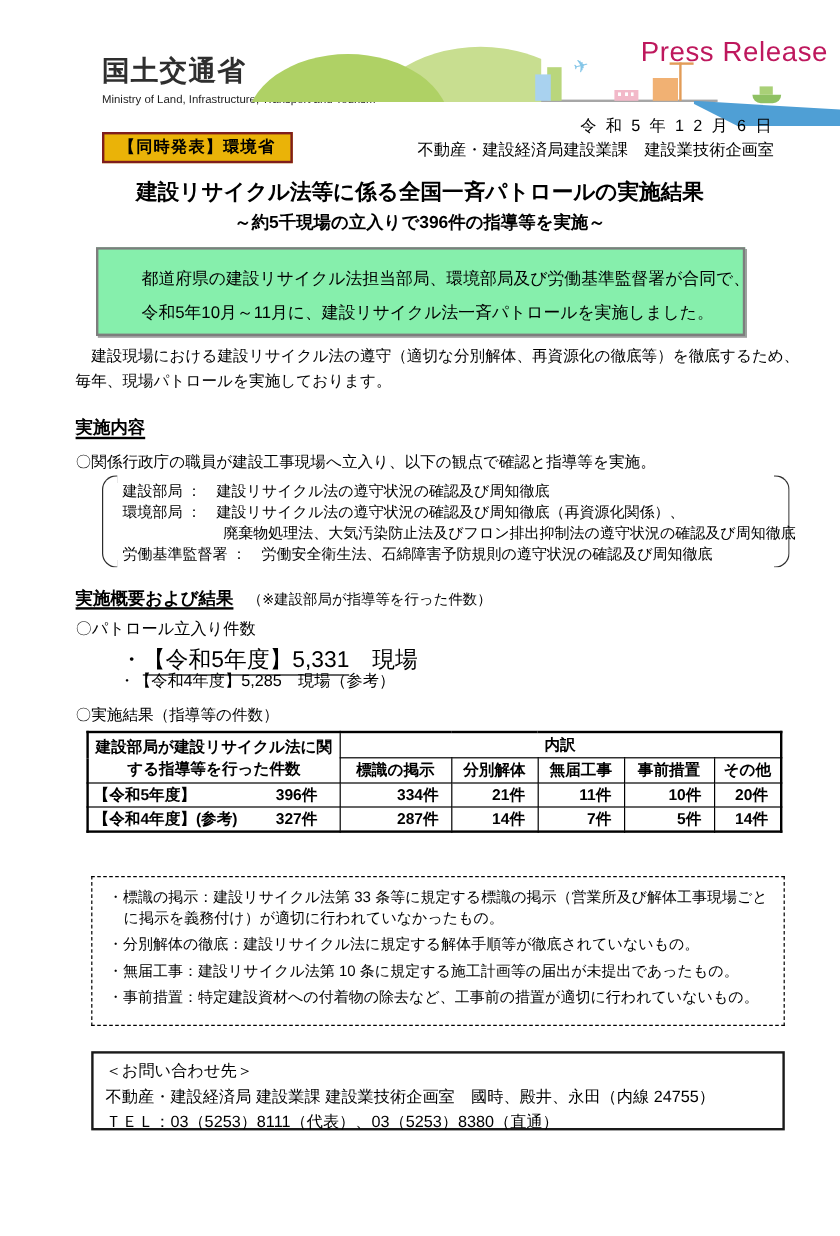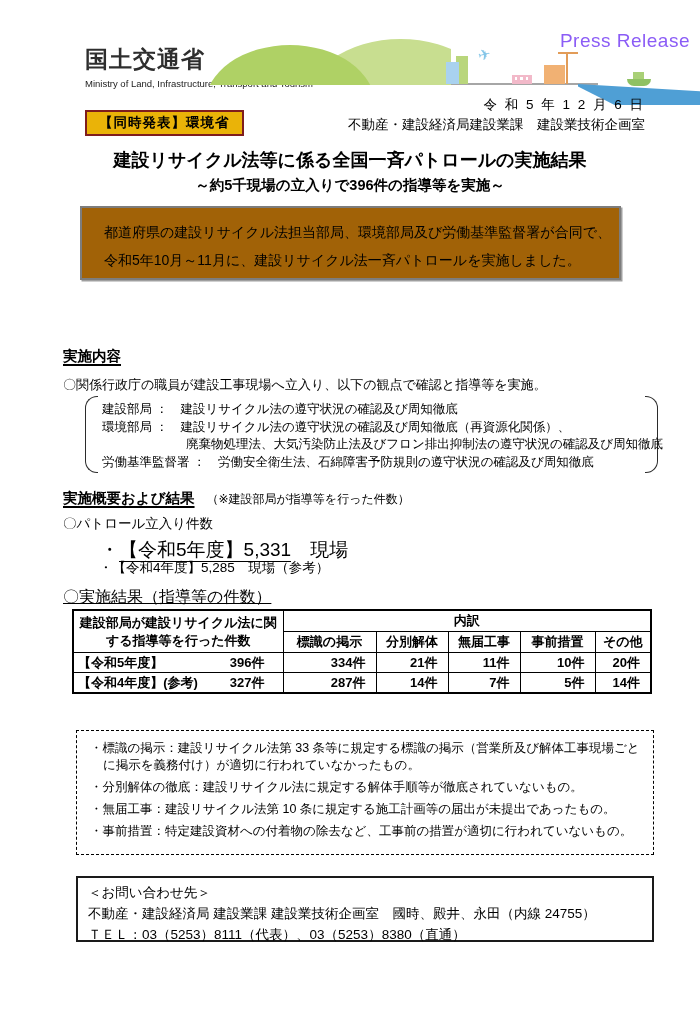--- a/index.html
+++ b/index.html
@@ -1,21 +1,21 @@
 <!DOCTYPE html>
 <html><head>
 <meta charset="utf-8">
 <style>
   html,body{margin:0;padding:0;background:#fff;}
   body{width:700px;height:1030px;font-family:"Liberation Sans","DejaVu Sans",sans-serif;color:#000;}
   .page{position:relative;width:700px;height:1030px;background:#fff;overflow:hidden;}
   .nowrap{white-space:nowrap;}
 
   
-  .press-release{position:absolute;top:30px;right:10px;font-size:19px;color:#8b5cf6;letter-spacing:.5px;}
+  .press-release{position:absolute;top:30px;right:10px;font-size:23px;color:#be185d;letter-spacing:.5px;}
   .logo-jp{position:absolute;left:85px;top:44px;font-size:23px;font-weight:bold;color:#2e2e2e;letter-spacing:1px;}
   .logo-en{position:absolute;left:85px;top:78px;font-size:9.5px;color:#1c1c1c;}
   .joint-box{position:absolute;left:85px;top:110px;border:2px solid #7f1d1d;padding:2px 12px;font-size:13.5px;font-weight:bold;letter-spacing:1px;background:#eab308;}
   .date-line{position:absolute;right:55px;top:96px;font-size:13.5px;letter-spacing:2px;}
   .dept-line{position:absolute;right:55px;top:116px;font-size:13.5px;}
 
   
   .illus{position:absolute;left:0;top:28px;width:700px;height:80px;}
   .hills-clip{position:absolute;left:195px;top:8px;width:256px;height:49px;overflow:hidden;}
   .hill-l{position:absolute;left:10px;top:9px;width:170px;height:120px;background:#afd165;border-radius:50%;z-index:2;}
@@ -37,21 +37,21 @@
   .crane-h{position:absolute;left:558px;top:24px;width:20px;height:2px;background:#e29c58;}
   .wave{position:absolute;left:578px;top:56px;width:122px;height:21px;background:#4f9fd5;clip-path:polygon(0 0,100% 35%,100% 100%,30% 100%,0 12%);}
   .boat-hull{position:absolute;left:627px;top:51px;width:24px;height:7px;background:#8fc163;border-radius:0 0 7px 7px;z-index:2;}
   .boat-cabin{position:absolute;left:633px;top:44px;width:11px;height:7px;background:#a9d077;z-index:2;}
 
   
   .doc-title{position:absolute;left:0;top:148px;width:700px;text-align:center;font-size:18px;font-weight:bold;}
   .doc-subtitle{position:absolute;left:0;top:176px;width:700px;text-align:center;font-size:14.5px;font-weight:bold;}
 
   
-  .hl-box{position:absolute;left:80px;top:206px;width:541px;height:74px;border:2px solid #7d7d7d;box-shadow:1.5px 1.5px 0 #9f9f9f;box-sizing:border-box;padding:10px 0 0 22px;font-size:14px;line-height:28px;background:#a16207;}
+  .hl-box{position:absolute;left:80px;top:206px;width:541px;height:74px;border:2px solid #7d7d7d;box-shadow:1.5px 1.5px 0 #9f9f9f;box-sizing:border-box;padding:10px 0 0 36px;font-size:14px;line-height:28px;background:#86efac;}
 
   
   .intro{position:absolute;left:63px;top:286px;font-size:13px;line-height:21px;}
 
   
   .sec-heading{position:absolute;left:63px;font-size:14.5px;font-weight:bold;}
   .sec-heading .u{text-decoration:underline;text-underline-offset:3px;text-decoration-thickness:1.5px;}
   .sec-heading .note{font-size:12px;font-weight:normal;margin-left:12px;}
   .h-impl{top:347px;}
   .h-result{top:489px;}
@@ -61,21 +61,21 @@
   .paren{position:absolute;top:0;bottom:0;width:13px;box-sizing:border-box;}
   .paren-l{left:0;border:1.5px solid #2b2b2b;border-right:none;border-radius:12px 0 0 12px;}
   .paren-r{right:0;border:1.5px solid #2b2b2b;border-left:none;border-radius:0 12px 12px 0;}
   .bracket-content{position:absolute;left:17px;top:5px;font-size:12.5px;line-height:17.5px;}
   .bracket-content .indent{padding-left:84px;}
 
   .patrol-heading{position:absolute;left:63px;top:515px;font-size:13.5px;}
   .bullet1{position:absolute;left:100px;top:537px;font-size:19px;}
   .bullet1 .u{border-bottom:1.2px solid #000;padding-bottom:1px;}
   .bullet2{position:absolute;left:99px;top:559px;font-size:13.5px;}
-  .result-heading{position:absolute;left:63px;top:587px;font-size:16px;text-decoration:underline;}
+  .result-heading{position:absolute;left:63px;top:587px;font-size:13px;}
 
   
   .result-table{position:absolute;left:72px;top:609px;border-collapse:collapse;border:2.5px solid #000;table-layout:fixed;font-size:13px;font-weight:bold;}
   .result-table td,.result-table th{border:1.8px solid #000;padding:0;overflow:hidden;}
   .rt-c1{width:210px;} .rt-c2{width:93px;} .rt-c3{width:72px;} .rt-c4{width:72px;} .rt-c5{width:75px;} .rt-c6{width:56px;}
   .rt-head{height:20px;text-align:center;vertical-align:middle;font-weight:bold;}
   .rt-col1h{text-align:center;vertical-align:middle;line-height:1.35;font-weight:bold;}
   .rt-data{height:19px;text-align:right;vertical-align:middle;padding-right:10px !important;}
   .rt-labelcell{height:19px;vertical-align:middle;}
   .rt-labelwrap{display:flex;align-items:center;padding-left:4px;}
@@ -127,20 +127,24 @@
   <div class="dept-line nowrap">不動産・建設経済局建設業課　建設業技術企画室</div>
 
   <div class="doc-title nowrap">建設リサイクル法等に係る全国一斉パトロールの実施結果</div>
   <div class="doc-subtitle nowrap">～約5千現場の立入りで396件の指導等を実施～</div>
 
   <div class="hl-box">
     <div class="nowrap">都道府県の建設リサイクル法担当部局、環境部局及び労働基準監督署が合同で、</div>
     <div class="nowrap">令和5年10月～11月に、建設リサイクル法一斉パトロールを実施しました。</div>
   </div>
 
+  <div class="intro">
+    <div class="nowrap">　建設現場における建設リサイクル法の遵守（適切な分別解体、再資源化の徹底等）を徹底するため、</div>
+    <div class="nowrap">毎年、現場パトロールを実施しております。</div>
+  </div>
 
   <div class="sec-heading h-impl">
     <span class="u">実施内容</span>
   </div>
   <div class="lead nowrap">〇関係行政庁の職員が建設工事現場へ立入り、以下の観点で確認と指導等を実施。</div>
 
   <div class="bracket-box">
     <div class="paren paren-l"></div>
     <div class="paren paren-r"></div>
     <div class="bracket-content">

